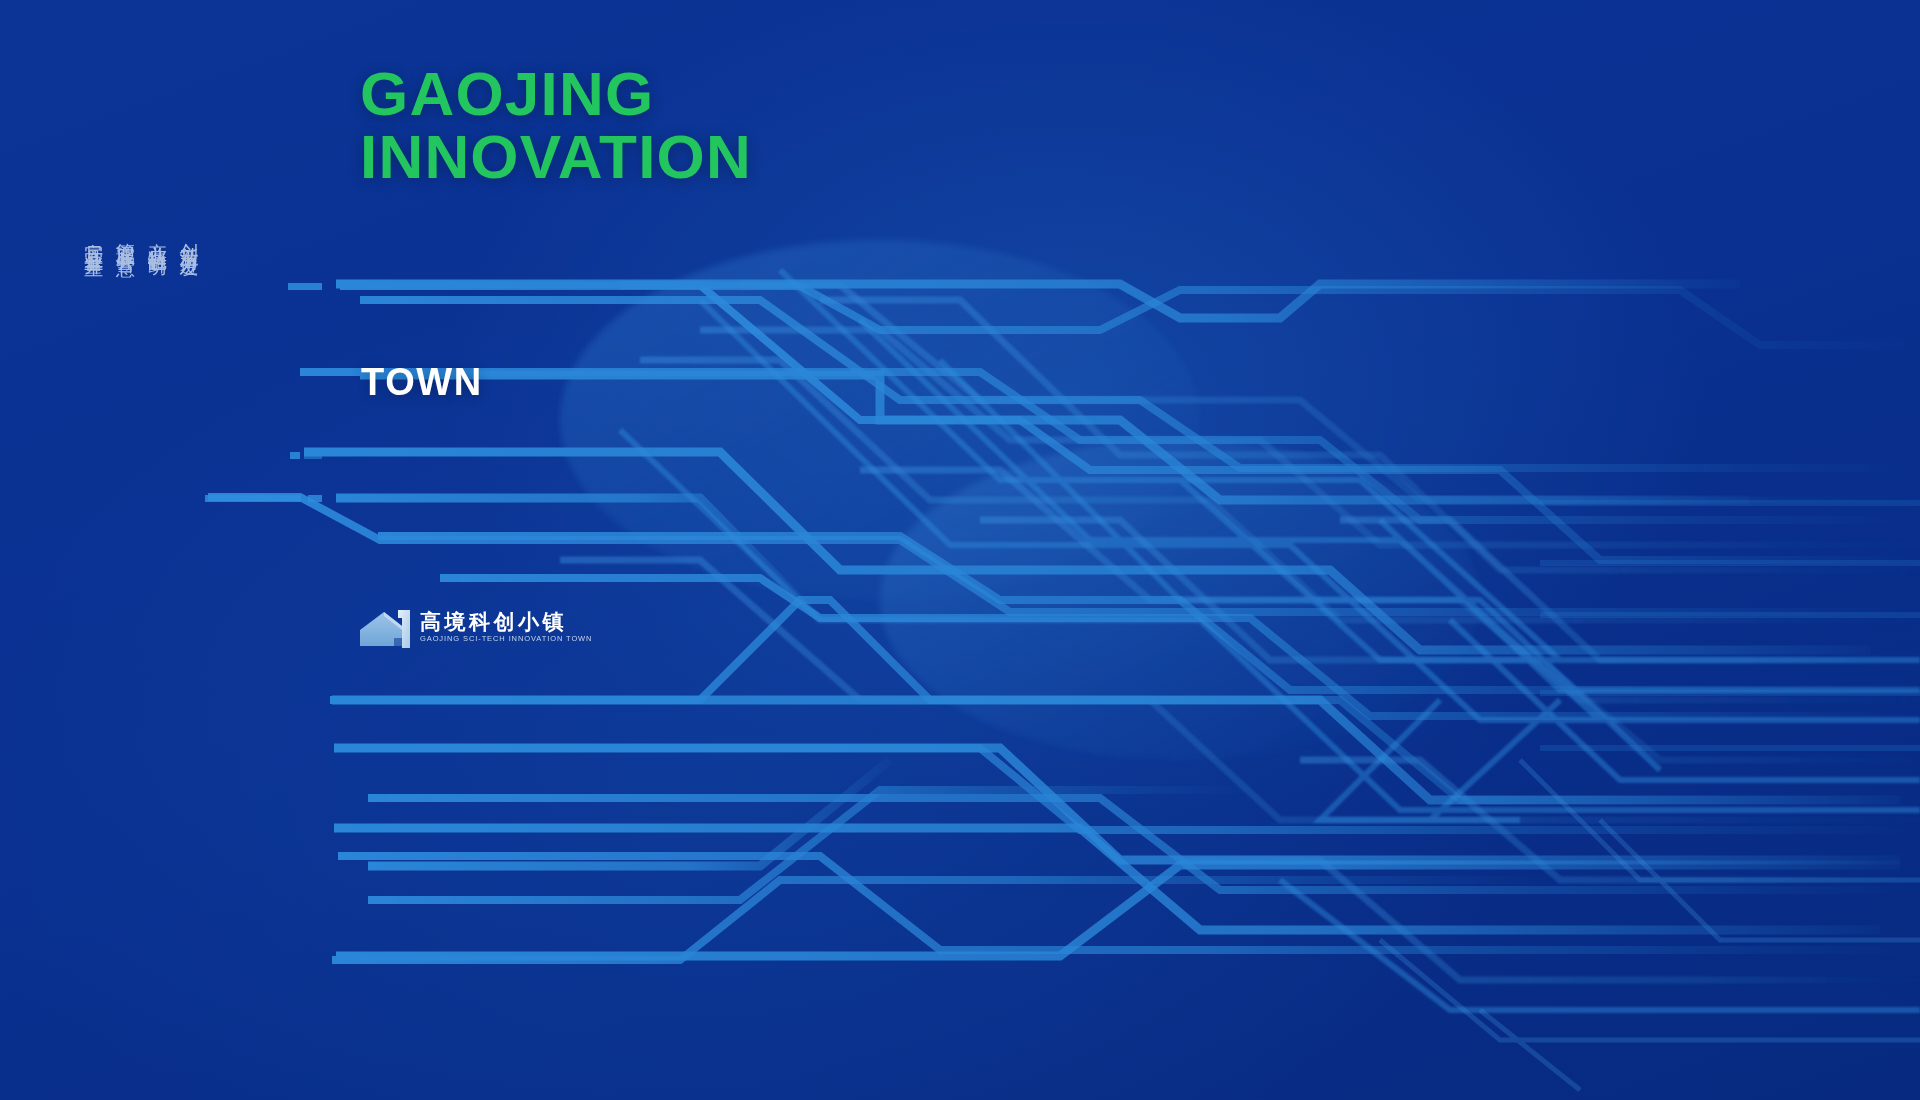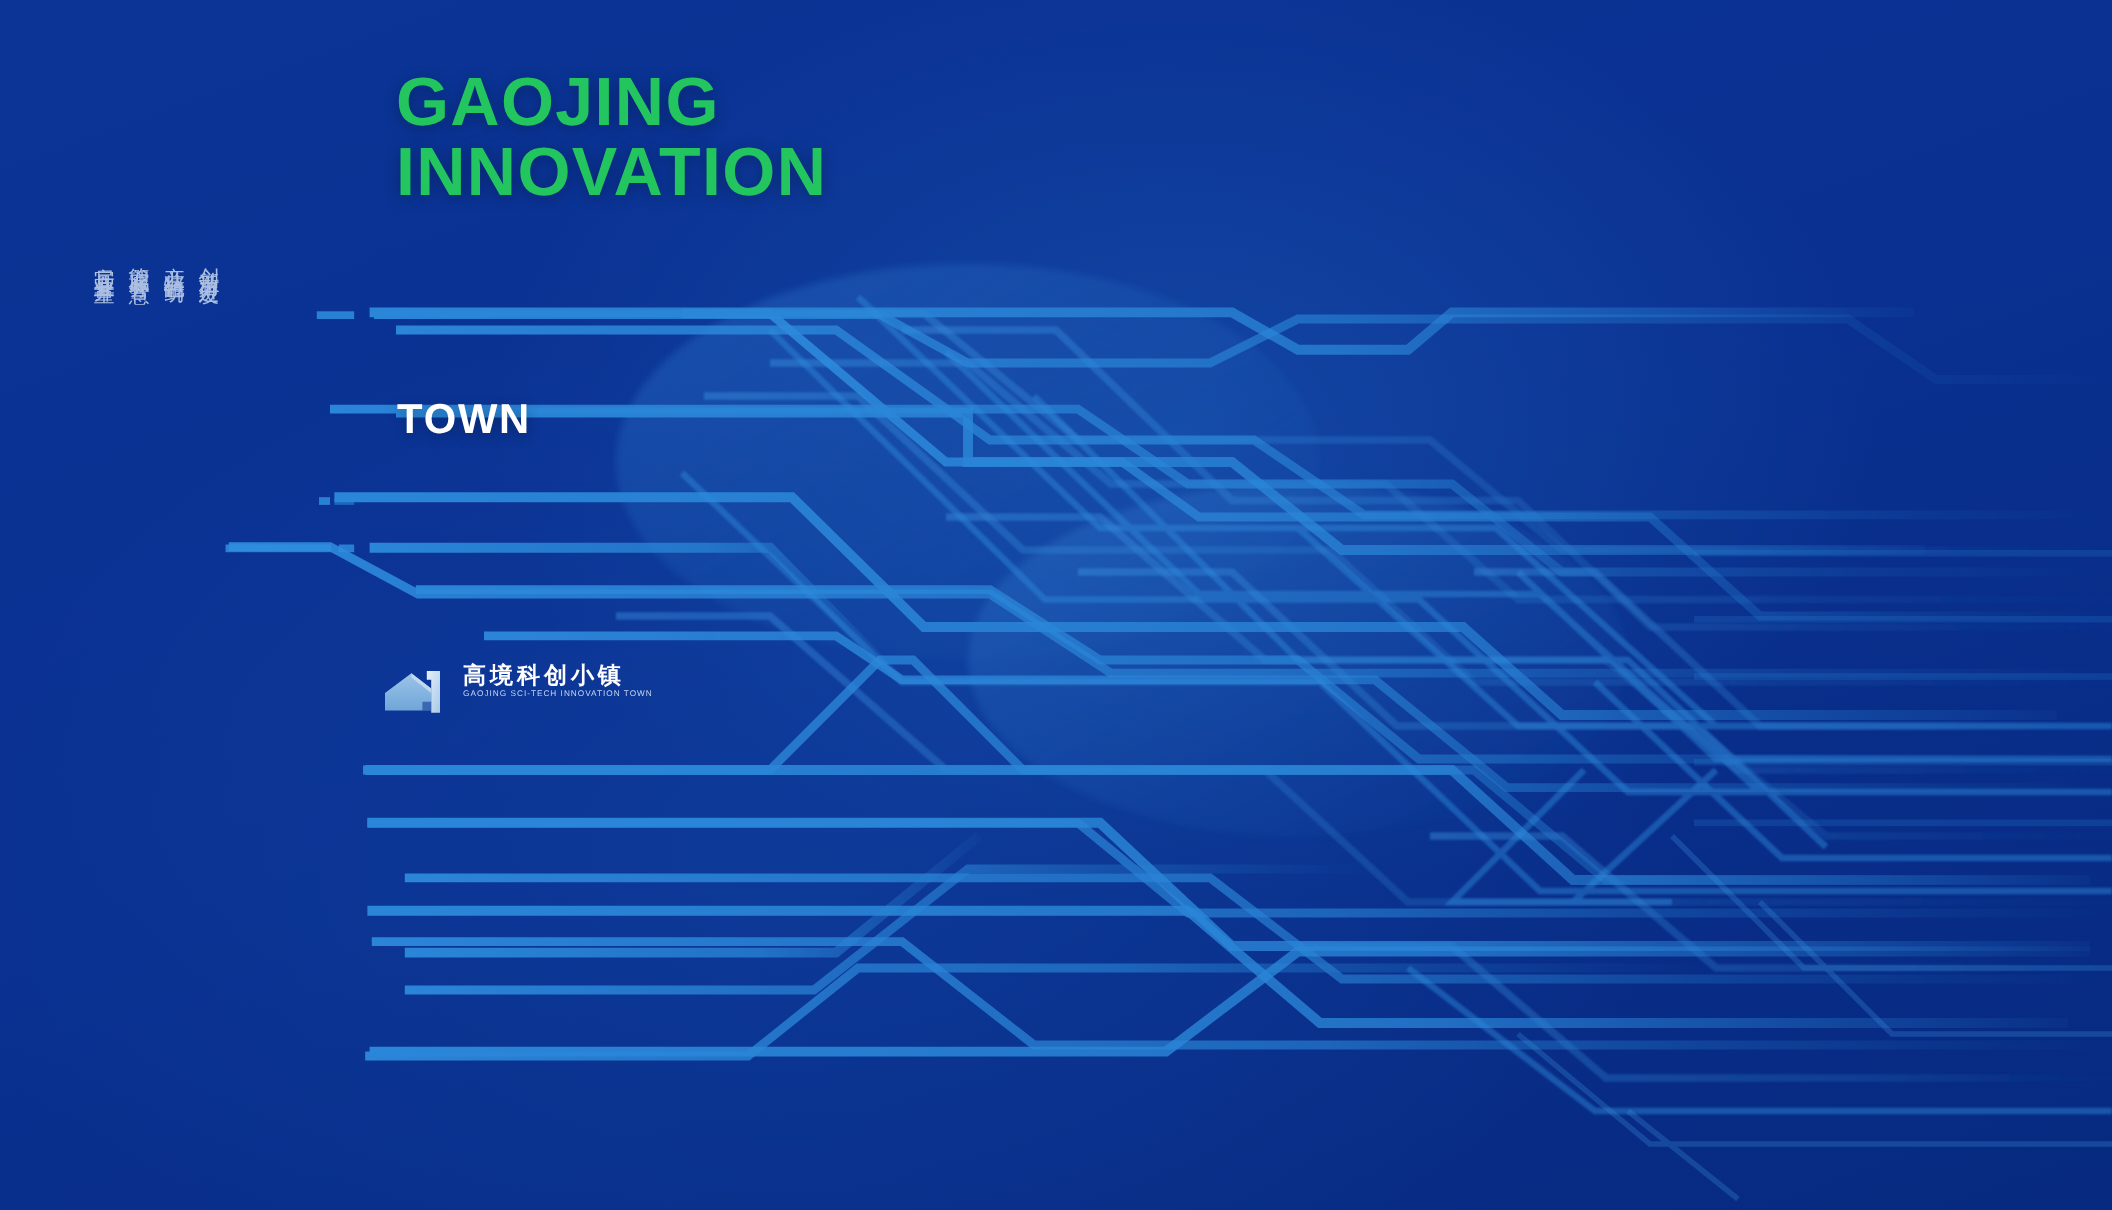--- a/index.html
+++ b/index.html
@@ -78,25 +78,24 @@
     font-size: 19px;
     letter-spacing: 3px;
     line-height: 1.25;
     font-family: "DejaVu Sans", "Liberation Sans", sans-serif;
     white-space: nowrap;
   }
 
   
   .logo-lockup {
     position: absolute;
-    left: 348px;
+    left: 358px;
     top: 604px;
     display: flex;
-    align-items: flex-start;
-    gap: 11px;
+    align-items: center;
   }
   .logo-mark { width: 62px; height: 46px; display: block; }
   .logo-text { display: flex; flex-direction: column; gap: 2px; }
   .logo-cn {
     color: #ffffff;
     font-size: 21px;
     font-weight: 700;
     letter-spacing: 3.5px;
     font-family: "DejaVu Sans", "Liberation Sans", sans-serif;
     line-height: 1;

